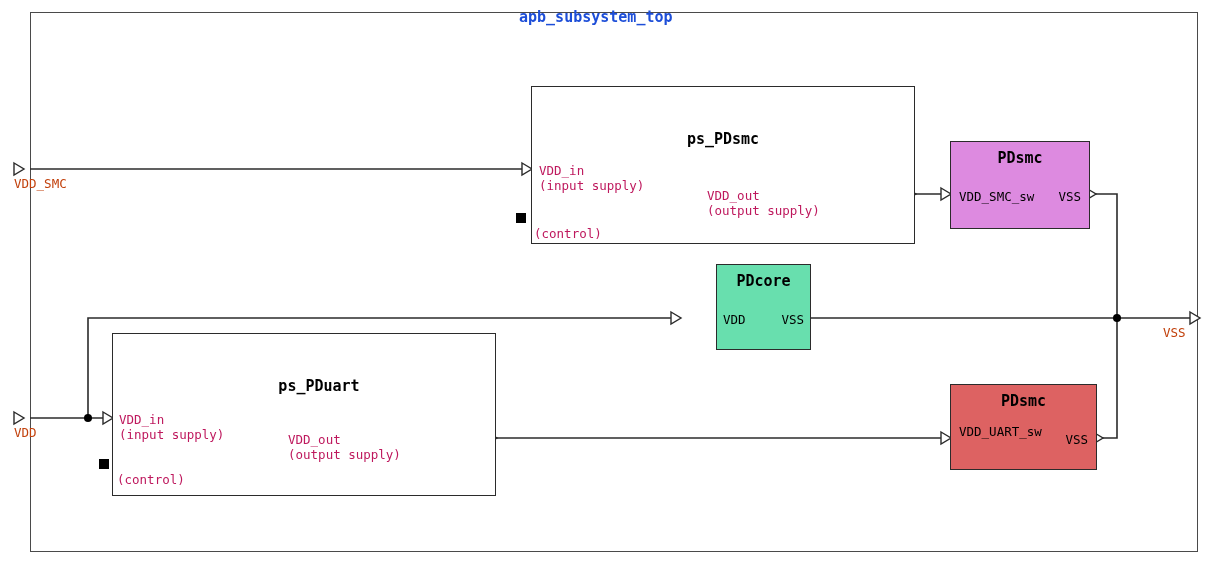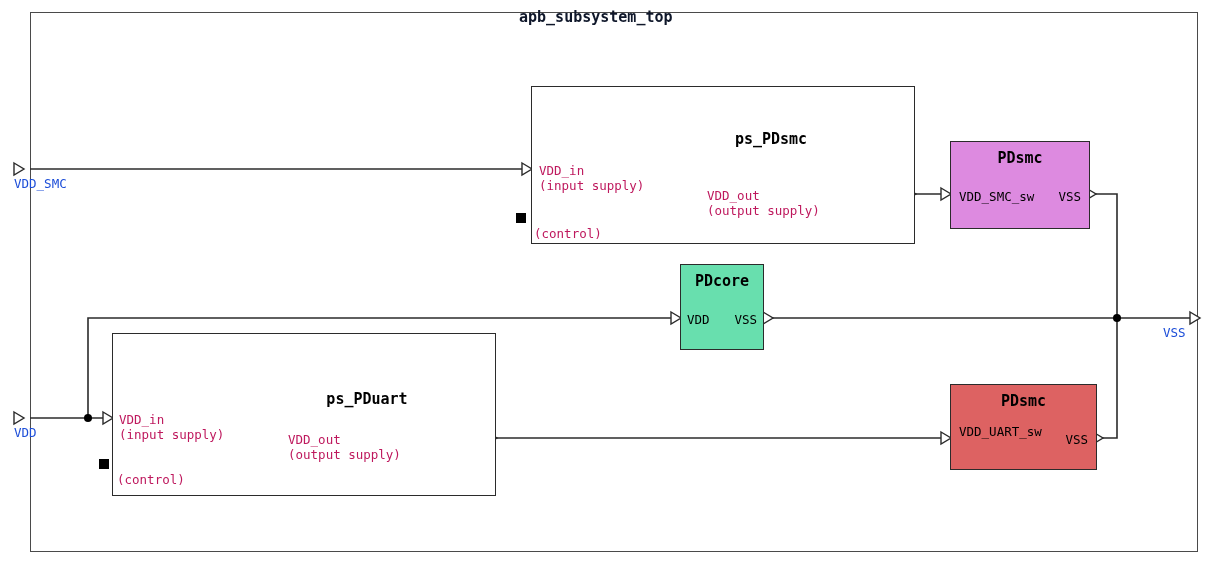--- a/index.html
+++ b/index.html
@@ -29,43 +29,42 @@
     box-sizing: border-box;
     background: #ffffff;
   }
   .blk-title {
     position: absolute;
     font-weight: bold;
     font-size: 15px;
     color: #000000;
     white-space: nowrap;
     text-align: center;
-    margin-left: 48px;
   }
   .frame-title {
     position: absolute;
     font-weight: bold;
     font-size: 15px;
-    color: #0f172a;
+    color: #1d4ed8;
     white-space: nowrap;
   }
   .pinlabel {
     position: absolute;
     font-size: 12.5px;
     color: #be185d;
     white-space: pre;
     line-height: 15px;
   }
   .pinlabel.right {
     text-align: left;
   }
   .portlabel {
     position: absolute;
     font-size: 12.5px;
-    color: #1d4ed8;
+    color: #c2410c;
     white-space: nowrap;
   }
   .pdblk {
     position: absolute;
     border: 1.5px solid #2b2b2b;
     box-sizing: border-box;
   }
   .pdblk .pd-name {
     position: absolute;
     left: 0;
@@ -179,37 +178,37 @@
   <div class="pinlabel" style="left:539px; top:163px;">VDD_in</div>
   <div class="pinlabel" style="left:539px; top:178px;">(input supply)</div>
 
   <div class="pinlabel" style="left:534px; top:226px;">(control)</div>
 
   <div class="pinlabel right" style="left:707px; top:188px; width:200px;">VDD_out</div>
   <div class="pinlabel right" style="left:707px; top:203px; width:200px;">(output supply)</div>
 
   <div class="blk" style="left:112px; top:333px; width:384px; height:163px;"></div>
 
-  <div class="blk-title" style="left:112px; top:390px; width:414px;">ps_PDuart</div>
+  <div class="blk-title" style="left:112px; top:377px; width:414px;">ps_PDuart</div>
 
   <div class="pinlabel" style="left:119px; top:412px;">VDD_in</div>
   <div class="pinlabel" style="left:119px; top:427px;">(input supply)</div>
 
   <div class="pinlabel" style="left:117px; top:472px;">(control)</div>
 
   <div class="pinlabel right" style="left:288px; top:432px; width:200px;">VDD_out</div>
   <div class="pinlabel right" style="left:288px; top:447px; width:200px;">(output supply)</div>
 
   <div class="pdblk" style="left:950px; top:141px; width:140px; height:88px; background:#dd8ae0;">
     <div class="pd-name">PDsmc</div>
     <div class="pd-in" style="top:47px;text-align:right;">VDD_SMC_sw</div>
     <div class="pd-out" style="top:47px;">VSS</div>
   </div>
 
-  <div class="pdblk" style="left:680px; top:264px; width:84px; height:86px; background:#68dfae;">
+  <div class="pdblk" style="left:716px; top:264px; width:95px; height:86px; background:#68dfae;">
     <div class="pd-name">PDcore</div>
     <div class="pd-in" style="top:47px; left:6px;">VDD</div>
     <div class="pd-out" style="top:47px; right:6px;">VSS</div>
   </div>
 
   <div class="pdblk" style="left:950px; top:384px; width:147px; height:86px; background:#dd6262;">
     <div class="pd-name">PDsmc</div>
     <div class="pd-in" style="top:39px;">VDD_UART_sw</div>
     <div class="pd-out" style="top:47px;">VSS</div>
   </div>

